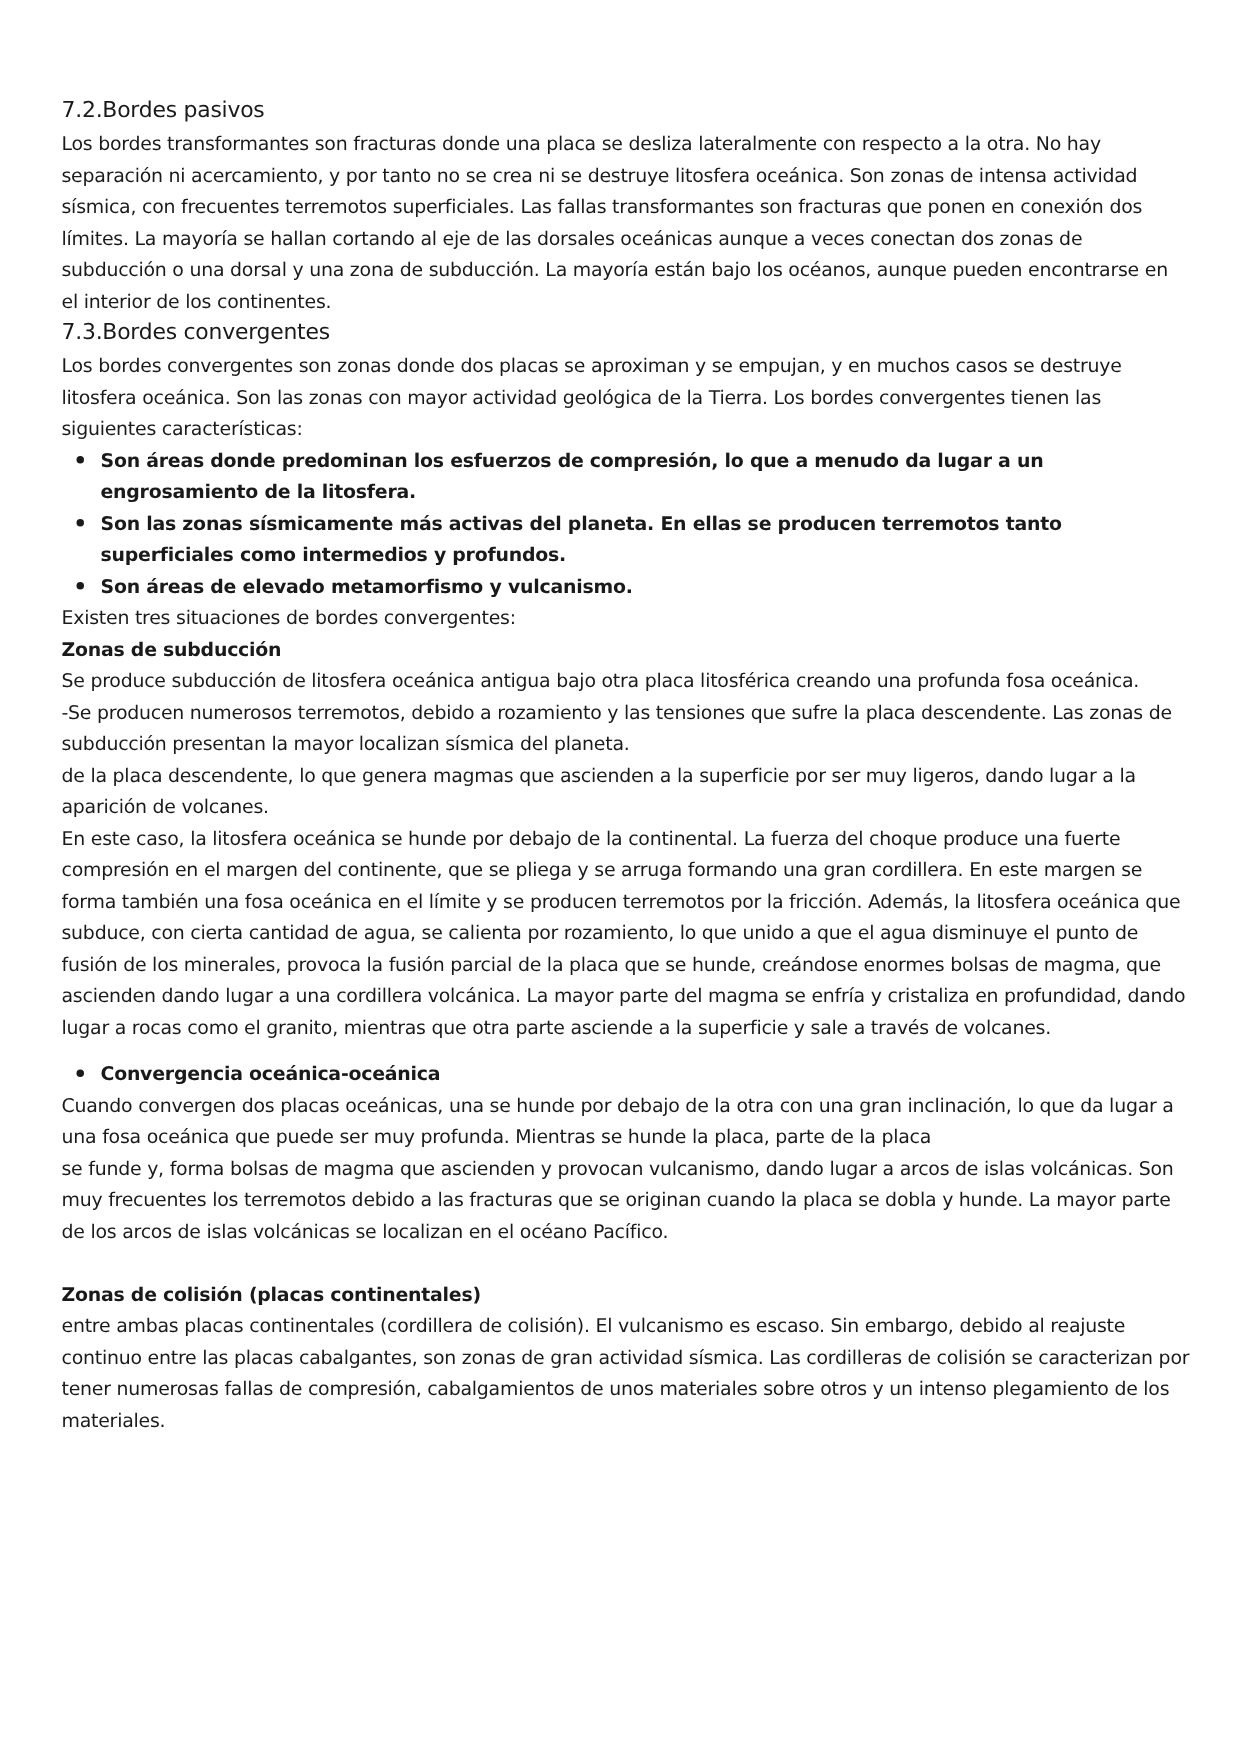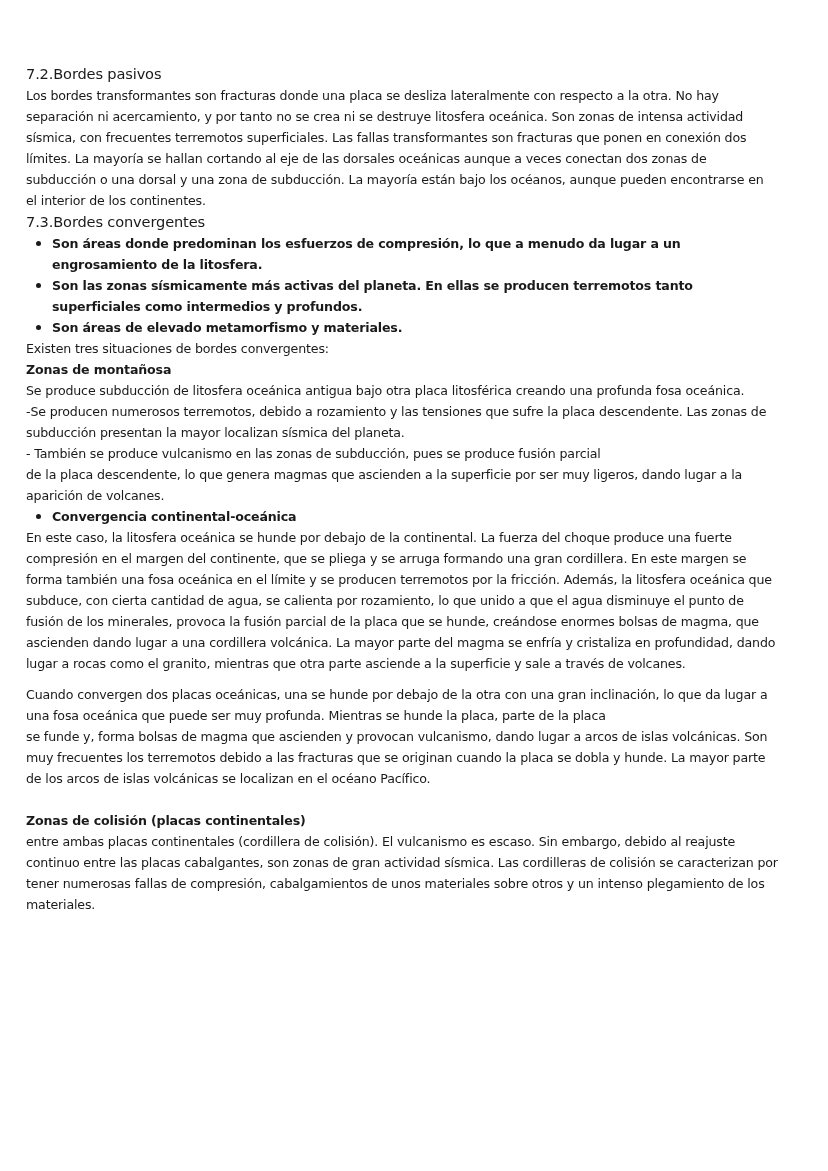--- a/index.html
+++ b/index.html
@@ -10,21 +10,21 @@
   body {
     width: 828px;
     height: 1171px;
     position: relative;
     overflow: hidden;
     font-family: "DejaVu Sans", sans-serif;
     color: #1a1a1a;
   }
   .page {
     position: absolute;
-    left: 26px;
+    left: 41px;
     top: 63px;
     width: 752px;
     font-size: 12.6px;
     line-height: 21px;
     letter-spacing: -0.15px;
   }
   .heading {
     font-size: 14.6px;
     line-height: 22px;
     margin: 0;
@@ -65,54 +65,54 @@
 </style>
 </head>
 <body>
 
 <div class="page">
 
   <h2 class="heading">7.2.Bordes pasivos</h2>
   <p class="p">Los bordes transformantes son fracturas donde una placa se desliza lateralmente con respecto a la otra. No hay separación ni acercamiento, y por tanto no se crea ni se destruye litosfera oceánica. Son zonas de intensa actividad sísmica, con frecuentes terremotos superficiales. Las fallas transformantes son fracturas que ponen en conexión dos límites. La mayoría se hallan cortando al eje de las dorsales oceánicas aunque a veces conectan dos zonas de subducción o una dorsal y una zona de subducción. La mayoría están bajo los océanos, aunque pueden encontrarse en el interior de los continentes.</p>
 
   <h2 class="heading">7.3.Bordes convergentes</h2>
+  <p class="p">Los bordes convergentes son zonas donde dos placas se aproximan y se empujan, y en muchos casos se destruye litosfera oceánica. Son las zonas con mayor actividad geológica de la Tierra. Los bordes convergentes tienen las siguientes características:</p>
 
   <ul class="bullets">
     <li>
       <span class="dot"></span>
       <span>Son áreas donde predominan los esfuerzos de compresión, lo que a menudo da lugar a un engrosamiento de la litosfera.</span>
     </li>
     <li>
       <span class="dot"></span>
       <span>Son las zonas sísmicamente más activas del planeta. En ellas se producen terremotos tanto superficiales como intermedios y profundos.</span>
     </li>
     <li>
       <span class="dot"></span>
-      <span>Son áreas de elevado metamorfismo y materiales.</span>
+      <span>Son áreas de elevado metamorfismo y vulcanismo.</span>
     </li>
   </ul>
 
   <p class="p">Existen tres situaciones de bordes convergentes:</p>
 
-  <p class="subheading">Zonas de montañosa</p>
+  <p class="subheading">Zonas de subducción</p>
   <p class="p">Se produce subducción de litosfera oceánica antigua bajo otra placa litosférica creando una profunda fosa oceánica.</p>
   <p class="p">-Se producen numerosos terremotos, debido a rozamiento y las tensiones que sufre la placa descendente. Las zonas de subducción presentan la mayor localizan sísmica del planeta.</p>
-  <p class="p">- También se produce vulcanismo en las zonas de subducción, pues se produce fusión parcial</p>
   <p class="p">de la placa descendente, lo que genera magmas que ascienden a la superficie por ser muy ligeros, dando lugar a la aparición de volcanes.</p>
+
+  <p class="p">En este caso, la litosfera oceánica se hunde por debajo de la continental. La fuerza del choque produce una fuerte compresión en el margen del continente, que se pliega y se arruga formando una gran cordillera. En este margen se forma también una fosa oceánica en el límite y se producen terremotos por la fricción. Además, la litosfera oceánica que subduce, con cierta cantidad de agua, se calienta por rozamiento, lo que unido a que el agua disminuye el punto de fusión de los minerales, provoca la fusión parcial de la placa que se hunde, creándose enormes bolsas de magma, que ascienden dando lugar a una cordillera volcánica. La mayor parte del magma se enfría y cristaliza en profundidad, dando lugar a rocas como el granito, mientras que otra parte asciende a la superficie y sale a través de volcanes.</p>
+
+  <div class="gap-small"></div>
 
   <ul class="bullets">
     <li>
       <span class="dot"></span>
-      <span>Convergencia continental-oceánica</span>
+      <span>Convergencia oceánica-oceánica</span>
     </li>
   </ul>
-  <p class="p">En este caso, la litosfera oceánica se hunde por debajo de la continental. La fuerza del choque produce una fuerte compresión en el margen del continente, que se pliega y se arruga formando una gran cordillera. En este margen se forma también una fosa oceánica en el límite y se producen terremotos por la fricción. Además, la litosfera oceánica que subduce, con cierta cantidad de agua, se calienta por rozamiento, lo que unido a que el agua disminuye el punto de fusión de los minerales, provoca la fusión parcial de la placa que se hunde, creándose enormes bolsas de magma, que ascienden dando lugar a una cordillera volcánica. La mayor parte del magma se enfría y cristaliza en profundidad, dando lugar a rocas como el granito, mientras que otra parte asciende a la superficie y sale a través de volcanes.</p>
-
-  <div class="gap-small"></div>
-
   <p class="p">Cuando convergen dos placas oceánicas, una se hunde por debajo de la otra con una gran inclinación, lo que da lugar a una fosa oceánica que puede ser muy profunda. Mientras se hunde la placa, parte de la placa</p>
   <p class="p">se funde y, forma bolsas de magma que ascienden y provocan vulcanismo, dando lugar a arcos de islas volcánicas. Son muy frecuentes los terremotos debido a las fracturas que se originan cuando la placa se dobla y hunde. La mayor parte de los arcos de islas volcánicas se localizan en el océano Pacífico.</p>
 
   <div class="gap"></div>
 
   <p class="subheading">Zonas de colisión (placas continentales)</p>
   <p class="p">entre ambas placas continentales (cordillera de colisión). El vulcanismo es escaso. Sin embargo, debido al reajuste continuo entre las placas cabalgantes, son zonas de gran actividad sísmica. Las cordilleras de colisión se caracterizan por tener numerosas fallas de compresión, cabalgamientos de unos materiales sobre otros y un intenso plegamiento de los materiales.</p>
 
 </div>
 

